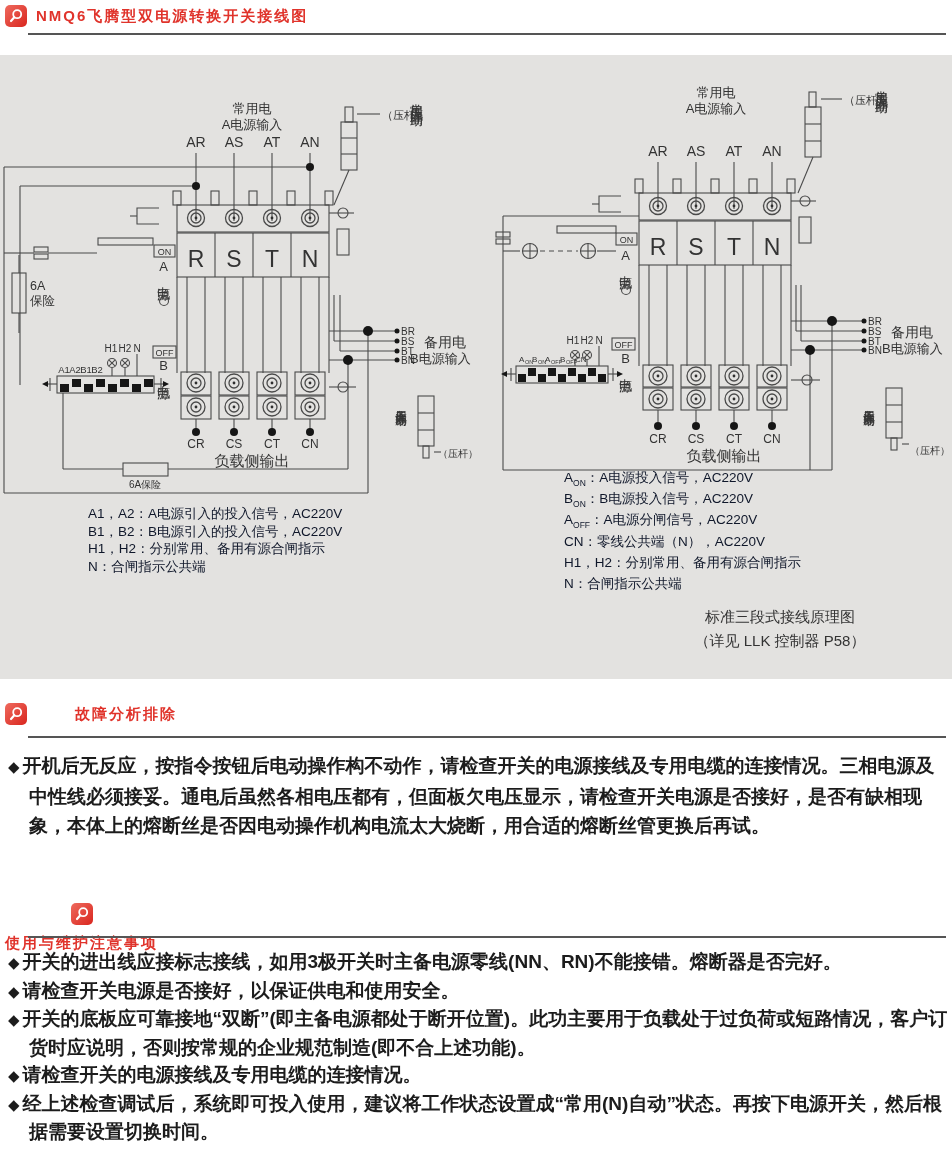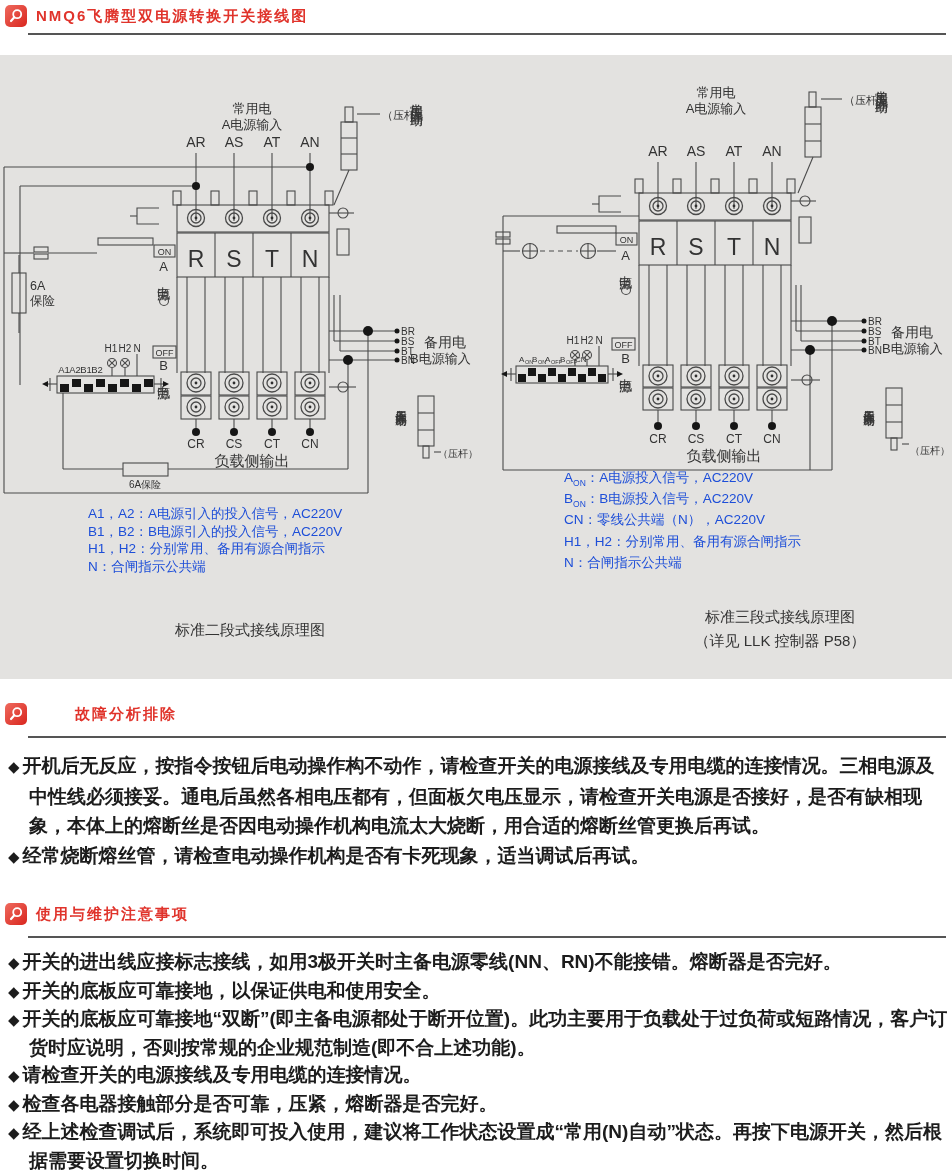--- a/index.html
+++ b/index.html
@@ -11,21 +11,21 @@
             display:flex;align-items:center;justify-content:center;flex:0 0 22px;}
   .sec-title{font-size:15px;font-weight:700;color:#e0332b;letter-spacing:2px;white-space:nowrap;}
   .rule{position:absolute;left:28px;width:918px;height:2px;background:#555;}
   
   .panel{position:absolute;left:0;top:55px;width:952px;height:624px;background:#e3e2e0;}
   .panel svg{position:absolute;top:0;}
   svg text{font-family:"Liberation Sans","DejaVu Sans",sans-serif;fill:#333;}
   .vtext{position:absolute;writing-mode:vertical-rl;text-orientation:upright;
          font-size:13px;color:#333;letter-spacing:2px;line-height:14px;white-space:nowrap;}
   .vtext.small{font-size:11.5px;letter-spacing:1px;}
-  .notes{position:absolute;font-size:13.5px;line-height:17.5px;color:#1d4ed8;white-space:nowrap;}
+  .notes{position:absolute;font-size:13.5px;line-height:17.5px;color:#0f172a;white-space:nowrap;}
   .notes sub{font-size:8.5px;}
   .caption{position:absolute;font-size:15px;color:#333;text-align:center;line-height:24px;}
   
   .bullets{position:absolute;left:8px;width:940px;font-size:19px;color:#1c1c1c;font-weight:600;}
   .bullet{padding-left:21px;text-indent:-21px;}
   .diamond{font-size:15px;margin-right:3px;}
 </style>
 </head>
 <body>
 
@@ -484,25 +484,25 @@
     <div class="vtext" style="left:618px;top:193px;">A电源</div>
     <div class="vtext" style="left:618px;top:296px;">B电源</div>
     <div class="vtext small" style="left:862px;top:346px;">备用无源辅助</div>
 
     <div class="notes" style="left:88px;top:450px;">
       <div>A1，A2：A电源引入的投入信号，AC220V</div>
       <div>B1，B2：B电源引入的投入信号，AC220V</div>
       <div>H1，H2：分别常用、备用有源合闸指示</div>
       <div>N：合闸指示公共端</div>
     </div>
-    <div class="caption" style="left:120px;top:563px;width:260px;">标准二段式接线原理图</div>
 
     <div class="notes" style="left:564px;top:415px;line-height:16.5px;">
       <div><span>A</span><sub>ON</sub><span>：A电源投入信号，AC220V</span></div>
       <div><span>B</span><sub>ON</sub><span>：B电源投入信号，AC220V</span></div>
+      <div><span>A</span><sub>OFF</sub><span>：A电源分闸信号，AC220V</span></div>
       <div><span>CN</span><sub></sub><span>：零线公共端（N），AC220V</span></div>
       <div><span>H1，H2</span><sub></sub><span>：分别常用、备用有源合闸指示</span></div>
       <div><span>N</span><sub></sub><span>：合闸指示公共端</span></div>
     </div>
     <div class="caption" style="left:650px;top:550px;width:260px;">
       <div>标准三段式接线原理图</div>
       <div>（详见 LLK 控制器 P58）</div>
     </div>
   </div>
 
@@ -514,50 +514,44 @@
       </svg>
     </span>
     <span class="sec-title">故障分析排除</span>
   </div>
   <div class="rule" style="top:736px;"></div>
 
   <div class="bullets" style="top:751px;line-height:29.5px;">
     <div class="bullet">
       <span class="diamond">◆</span><span>开机后无反应，按指令按钮后电动操作构不动作，请检查开关的电源接线及专用电缆的连接情况。三相电源及中性线必须接妥。通电后虽然各相电压都有，但面板欠电压显示，请检查开关电源是否接好，是否有缺相现象，本体上的熔断丝是否因电动操作机构电流太大烧断，用合适的熔断丝管更换后再试。</span>
     </div>
-    <div class="bullet">
-      <span class="diamond">◆</span><span>经常烧断熔丝管，请检查电动操作机构是否有卡死现象，适当调试后再试。</span>
-    </div>
   </div>
 
-  <div class="sec-head" style="top:903px;">
+  <div class="sec-head" style="top:903px;flex-direction:column;">
     <span class="sec-icon">
       <svg width="16" height="16" viewBox="0 0 16 16">
         <circle cx="9.2" cy="6.2" r="4" fill="none" stroke="#fff" stroke-width="1.8"></circle>
         <line x1="6.3" y1="9.3" x2="3" y2="13" stroke="#fff" stroke-width="2.2" stroke-linecap="round"></line>
       </svg>
     </span>
     <span class="sec-title">使用与维护注意事项</span>
   </div>
   <div class="rule" style="top:936px;"></div>
 
   <div class="bullets" style="top:948px;line-height:27.5px;">
     <div class="bullet">
       <span class="diamond">◆</span><span>开关的进出线应接标志接线，如用3极开关时主备电源零线(NN、RN)不能接错。熔断器是否完好。</span>
     </div>
     <div class="bullet">
-      <span class="diamond">◆</span><span>开关的底板应可靠接地，以保证供电和使用安全。</span>
+      <span class="diamond">◆</span><span>请检查开关电源是否接好，以保证供电和使用安全。</span>
     </div>
     <div class="bullet">
       <span class="diamond">◆</span><span>开关的底板应可靠接地“双断”(即主备电源都处于断开位置)。此功主要用于负载处于过负荷或短路情况，客户订货时应说明，否则按常规的企业规范制造(即不合上述功能)。</span>
     </div>
     <div class="bullet">
       <span class="diamond">◆</span><span>请检查开关的电源接线及专用电缆的连接情况。</span>
     </div>
     <div class="bullet">
-      <span class="diamond">◆</span><span>检查各电器接触部分是否可靠，压紧，熔断器是否完好。</span>
-    </div>
-    <div class="bullet">
       <span class="diamond">◆</span><span>经上述检查调试后，系统即可投入使用，建议将工作状态设置成“常用(N)自动”状态。再按下电源开关，然后根据需要设置切换时间。</span>
     </div>
   </div>
 
 </div>
 
 </body></html>

